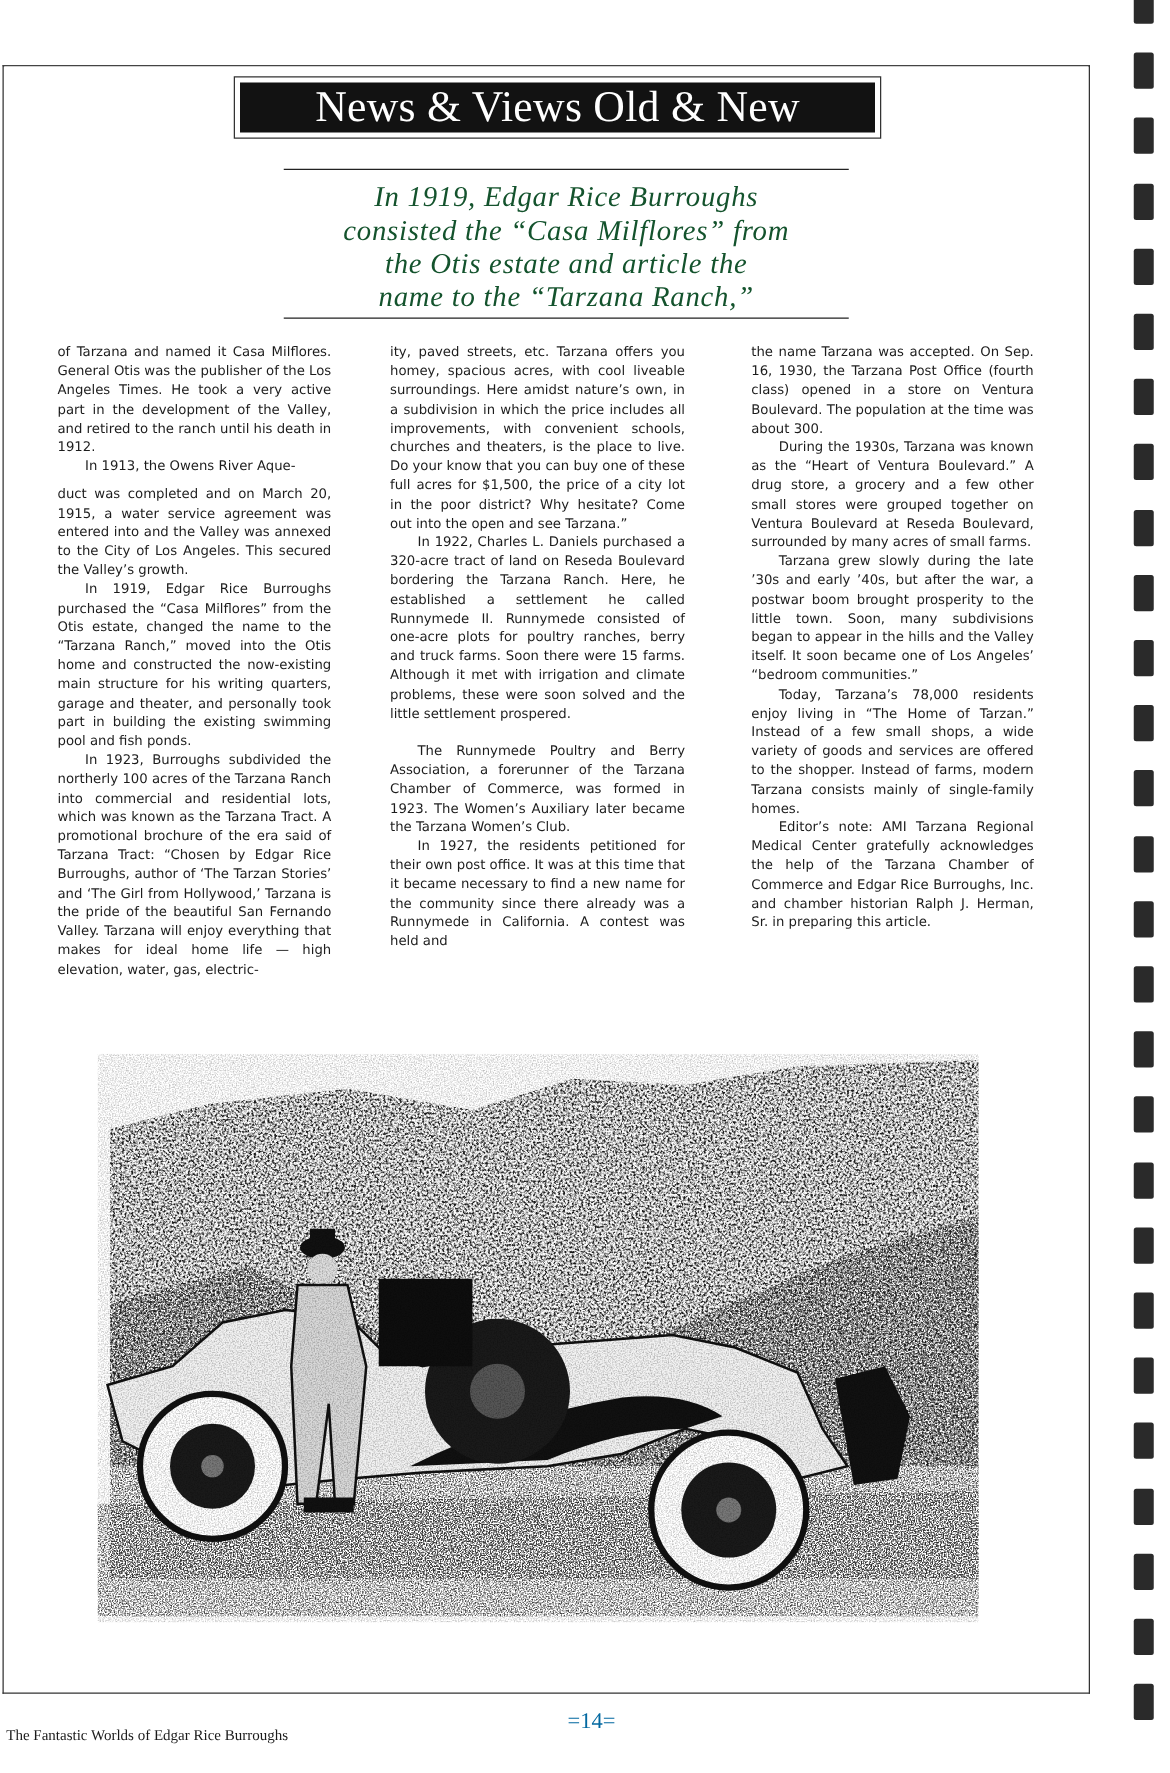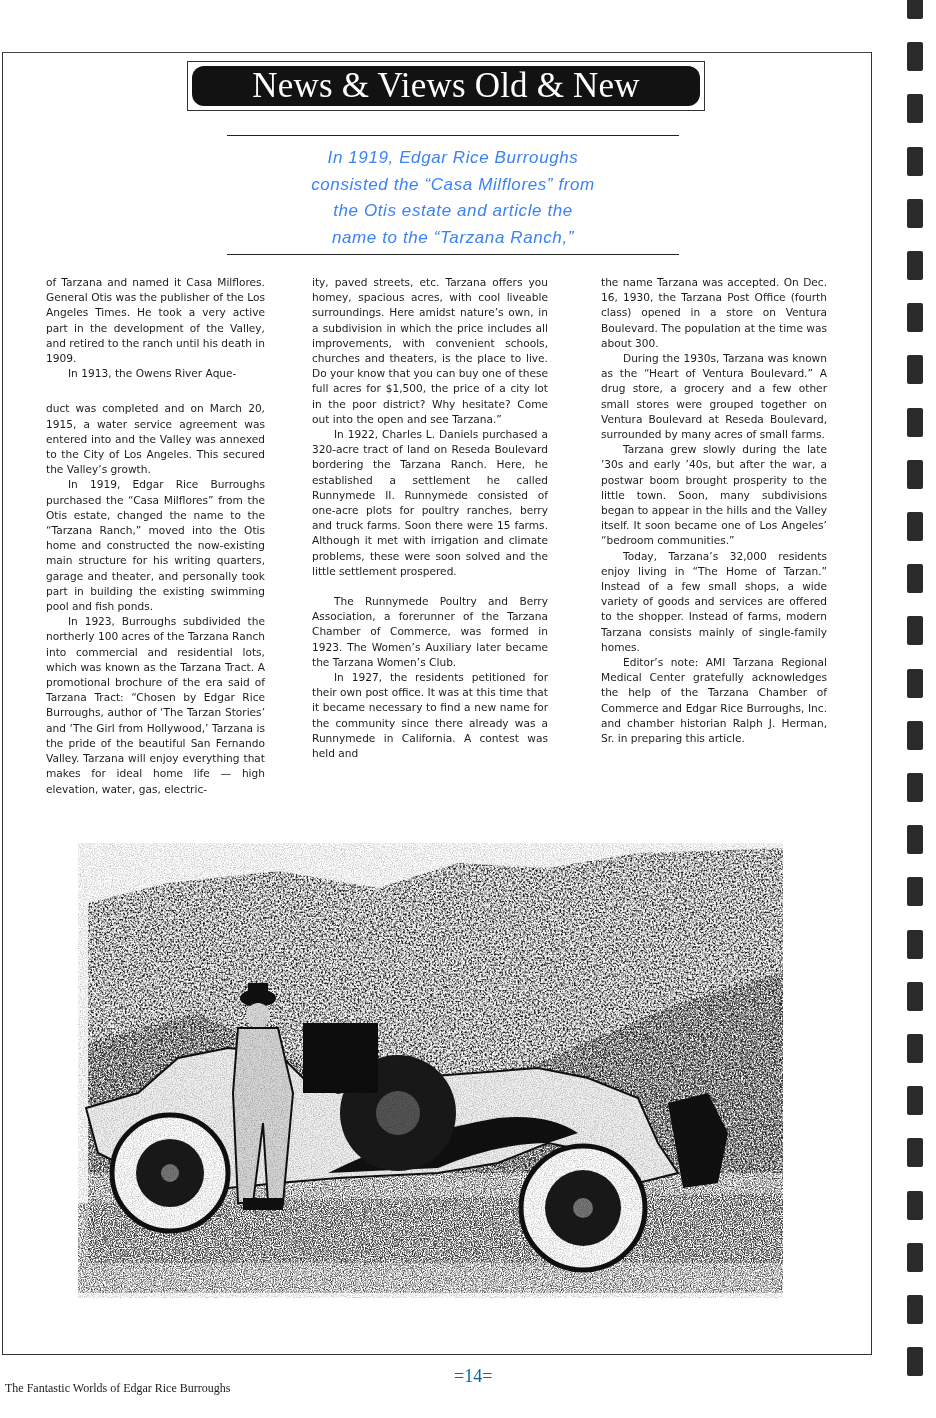--- a/index.html
+++ b/index.html
@@ -14,39 +14,38 @@
   }
   .masthead {
     position: absolute; left: 187px; top: 61px; width: 518px; height: 50px;
     border: 1.5px solid #333; padding: 4px; box-sizing: border-box; background: #fff;
   }
   .masthead-inner {
     width: 100%; height: 100%; background: #121212; color: #fff;
     display: flex; align-items: center; justify-content: center;
     font-family: "Liberation Serif", serif; font-size: 35px; letter-spacing: 0.2px;
     white-space: nowrap;
-    border-radius: 12px;
   }
   .rule { position: absolute; height: 0; border-top: 1.5px solid #222; }
   .rule-top { left: 227px; top: 135px; width: 452px; }
   .rule-bottom { left: 227px; top: 254px; width: 452px; }
   .pullquote {
     position: absolute; left: 210px; top: 145px; width: 486px;
-    text-align: center; font-style: italic; font-size: 17px; line-height: 26.5px;
-    font-family: Liberation Sans, sans-serif; letter-spacing: 0.6px; color: #3b82f6;
+    text-align: center; font-style: italic; font-size: 23px; line-height: 26.5px;
+    font-family: Liberation Serif, serif; letter-spacing: 0.6px; color: #14532d;
   }
   .pullquote span { display: block; white-space: nowrap; }
   .col {
     position: absolute; top: 275px;
     font-family: "DejaVu Sans", sans-serif; font-size: 10.6px; line-height: 15.2px;
     color: #1c1c1c; text-align: justify;
   }
   .col p { margin: 0; text-indent: 22px; hyphens: manual; }
   .col p.noindent { text-indent: 0; }
-  .col p.gap { margin-top: 20px; }
+  .col p.gap { margin-top: 7px; }
   .col p.gap2 { margin-top: 15px; }
   .col-1 { left: 46px; width: 219px; }
   .col-2 { left: 312px; width: 236px; }
   .col-3 { left: 601px; width: 226px; }
   .photo {
     position: absolute; left: 78px; top: 843px; width: 705px; height: 455px;
   }
   .photo svg { width: 100%; height: 100%; display: block; }
   .footer-title {
     position: absolute; left: 5px; top: 1381px;
@@ -74,39 +73,39 @@
 <div class="rule rule-top"></div>
 <div class="pullquote">
   <span>In 1919, Edgar Rice Burroughs</span>
   <span>consisted the “Casa Milflores” from</span>
   <span>the Otis estate and article the</span>
   <span>name to the “Tarzana Ranch,”</span>
 </div>
 <div class="rule rule-bottom"></div>
 
 <div class="col col-1">
-  <p class="noindent">of Tarzana and named it Casa Milflores. General Otis was the publisher of the Los Angeles Times. He took a very active part in the development of the Valley, and retired to the ranch until his death in 1909.</p>
+  <p class="noindent">of Tarzana and named it Casa Milflores. General Otis was the publisher of the Los Angeles Times. He took a very active part in the development of the Valley, and retired to the ranch until his death in 1912.</p>
   <p>In 1913, the Owens River Aque-</p>
   <p class="noindent gap">duct was completed and on March 20, 1915, a water service agreement was entered into and the Valley was annexed to the City of Los Angeles. This secured the Valley’s growth.</p>
   <p>In 1919, Edgar Rice Burroughs purchased the “Casa Milflores” from the Otis estate, changed the name to the “Tarzana Ranch,” moved into the Otis home and constructed the now-existing main structure for his writing quarters, garage and theater, and personally took part in building the existing swimming pool and fish ponds.</p>
   <p>In 1923, Burroughs subdivided the northerly 100 acres of the Tarzana Ranch into commercial and residential lots, which was known as the Tarzana Tract. A promotional brochure of the era said of Tarzana Tract: “Chosen by Edgar Rice Burroughs, author of ‘The Tarzan Stories’ and ‘The Girl from Hollywood,’ Tarzana is the pride of the beautiful San Fernando Valley. Tarzana will enjoy everything that makes for ideal home life — high elevation, water, gas, electric-</p>
 </div>
 
 <div class="col col-2">
   <p class="noindent">ity, paved streets, etc. Tarzana offers you homey, spacious acres, with cool liveable surroundings. Here amidst nature’s own, in a subdivision in which the price includes all improvements, with convenient schools, churches and theaters, is the place to live. Do your know that you can buy one of these full acres for $1,500, the price of a city lot in the poor district? Why hesitate? Come out into the open and see Tarzana.”</p>
   <p>In 1922, Charles L. Daniels purchased a 320-acre tract of land on Reseda Boulevard bordering the Tarzana Ranch. Here, he established a settlement he called Runnymede II. Runnymede consisted of one-acre plots for poultry ranches, berry and truck farms. Soon there were 15 farms. Although it met with irrigation and climate problems, these were soon solved and the little settlement prospered.</p>
   <p class="gap2">The Runnymede Poultry and Berry Association, a forerunner of the Tarzana Chamber of Commerce, was formed in 1923. The Women’s Auxiliary later became the Tarzana Women’s Club.</p>
   <p>In 1927, the residents petitioned for their own post office. It was at this time that it became necessary to find a new name for the community since there already was a Runnymede in California. A contest was held and</p>
 </div>
 
 <div class="col col-3">
-  <p class="noindent">the name Tarzana was accepted. On Dec. 16, 1930, the Tarzana Post Office (fourth class) opened in a store on Ventura Boulevard. The population at the time was about 300.</p>
+  <p class="noindent">the name Tarzana was accepted. On Sep. 16, 1930, the Tarzana Post Office (fourth class) opened in a store on Ventura Boulevard. The population at the time was about 300.</p>
   <p>During the 1930s, Tarzana was known as the “Heart of Ventura Boulevard.” A drug store, a grocery and a few other small stores were grouped together on Ventura Boulevard at Reseda Boulevard, surrounded by many acres of small farms.</p>
   <p>Tarzana grew slowly during the late ’30s and early ’40s, but after the war, a postwar boom brought prosperity to the little town. Soon, many subdivisions began to appear in the hills and the Valley itself. It soon became one of Los Angeles’ “bedroom communities.”</p>
-  <p>Today, Tarzana’s 32,000 residents enjoy living in “The Home of Tarzan.” Instead of a few small shops, a wide variety of goods and services are offered to the shopper. Instead of farms, modern Tarzana consists mainly of single-family homes.</p>
+  <p>Today, Tarzana’s 78,000 residents enjoy living in “The Home of Tarzan.” Instead of a few small shops, a wide variety of goods and services are offered to the shopper. Instead of farms, modern Tarzana consists mainly of single-family homes.</p>
   <p>Editor’s note: AMI Tarzana Regional Medical Center gratefully acknowledges the help of the Tarzana Chamber of Commerce and Edgar Rice Burroughs, Inc. and chamber historian Ralph J. Herman, Sr. in preparing this article.</p>
 </div>
 
 <div class="photo" aria-label="Black-and-white photograph of a man in a hat standing beside a vintage open-top roadster with whitewall tires and a side-mounted spare, hillside in background">
   <svg viewBox="0 0 705 455" xmlns="http://www.w3.org/2000/svg">
     <defs>
       <filter id="grain" x="0" y="0" width="100%" height="100%">
         <feTurbulence type="fractalNoise" baseFrequency="0.9" numOctaves="2" seed="7" result="n"></feTurbulence>
         <feColorMatrix type="matrix" values="0 0 0 0 0  0 0 0 0 0  0 0 0 0 0  0 0 0 -2.2 1.35" in="n" result="a"></feColorMatrix>
         <feComposite in="SourceGraphic" in2="a" operator="in"></feComposite>

